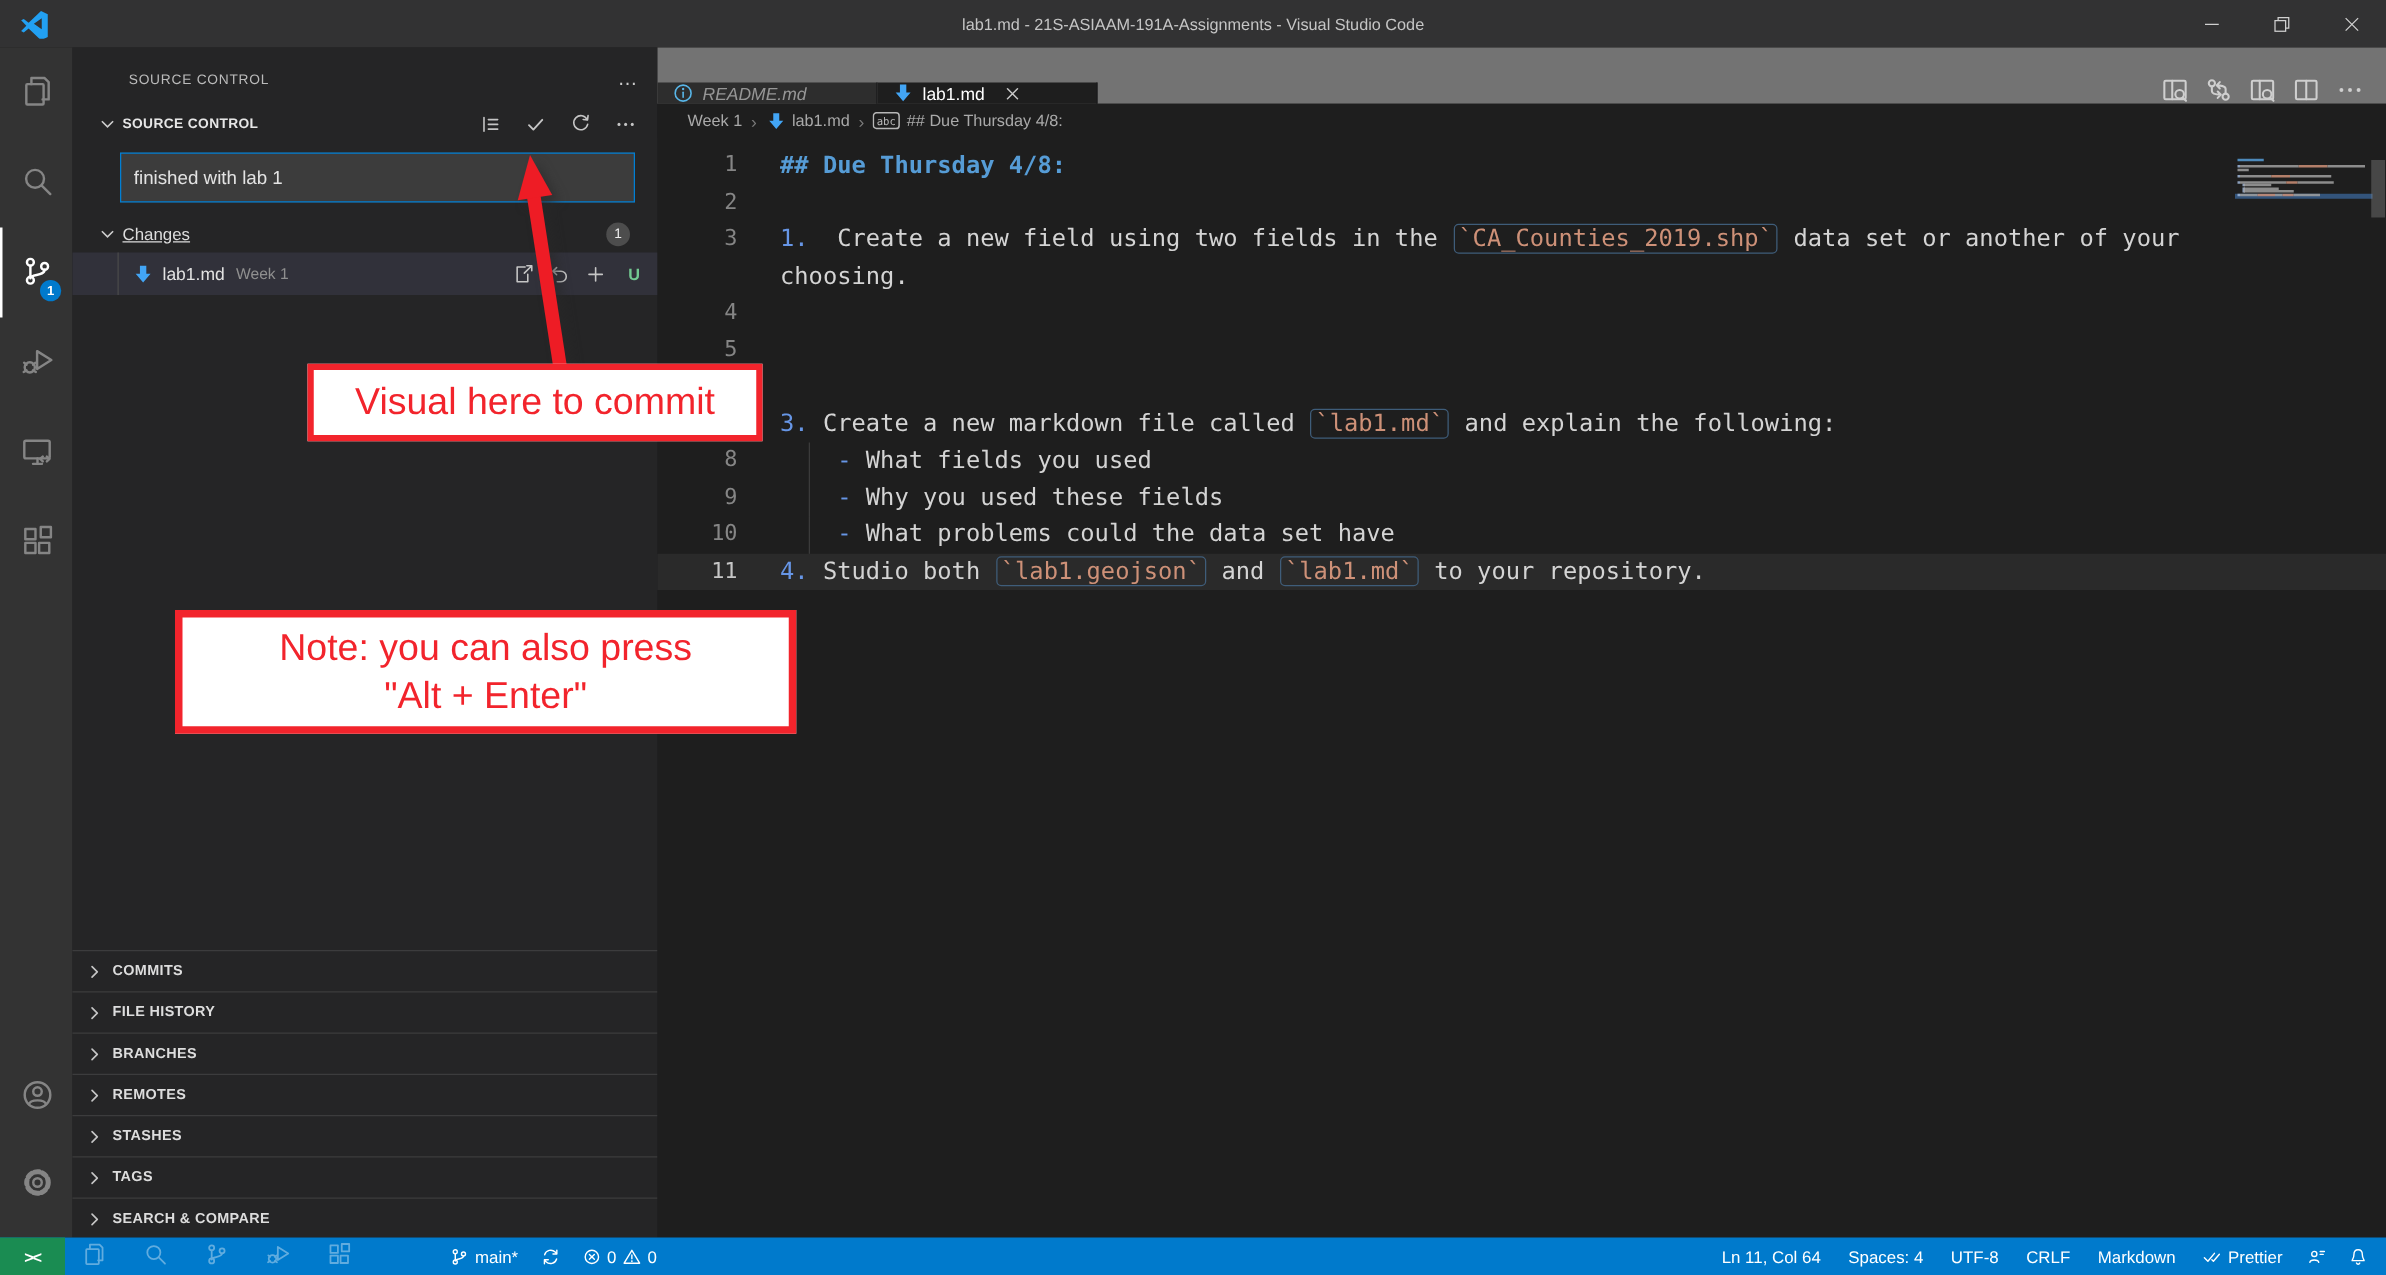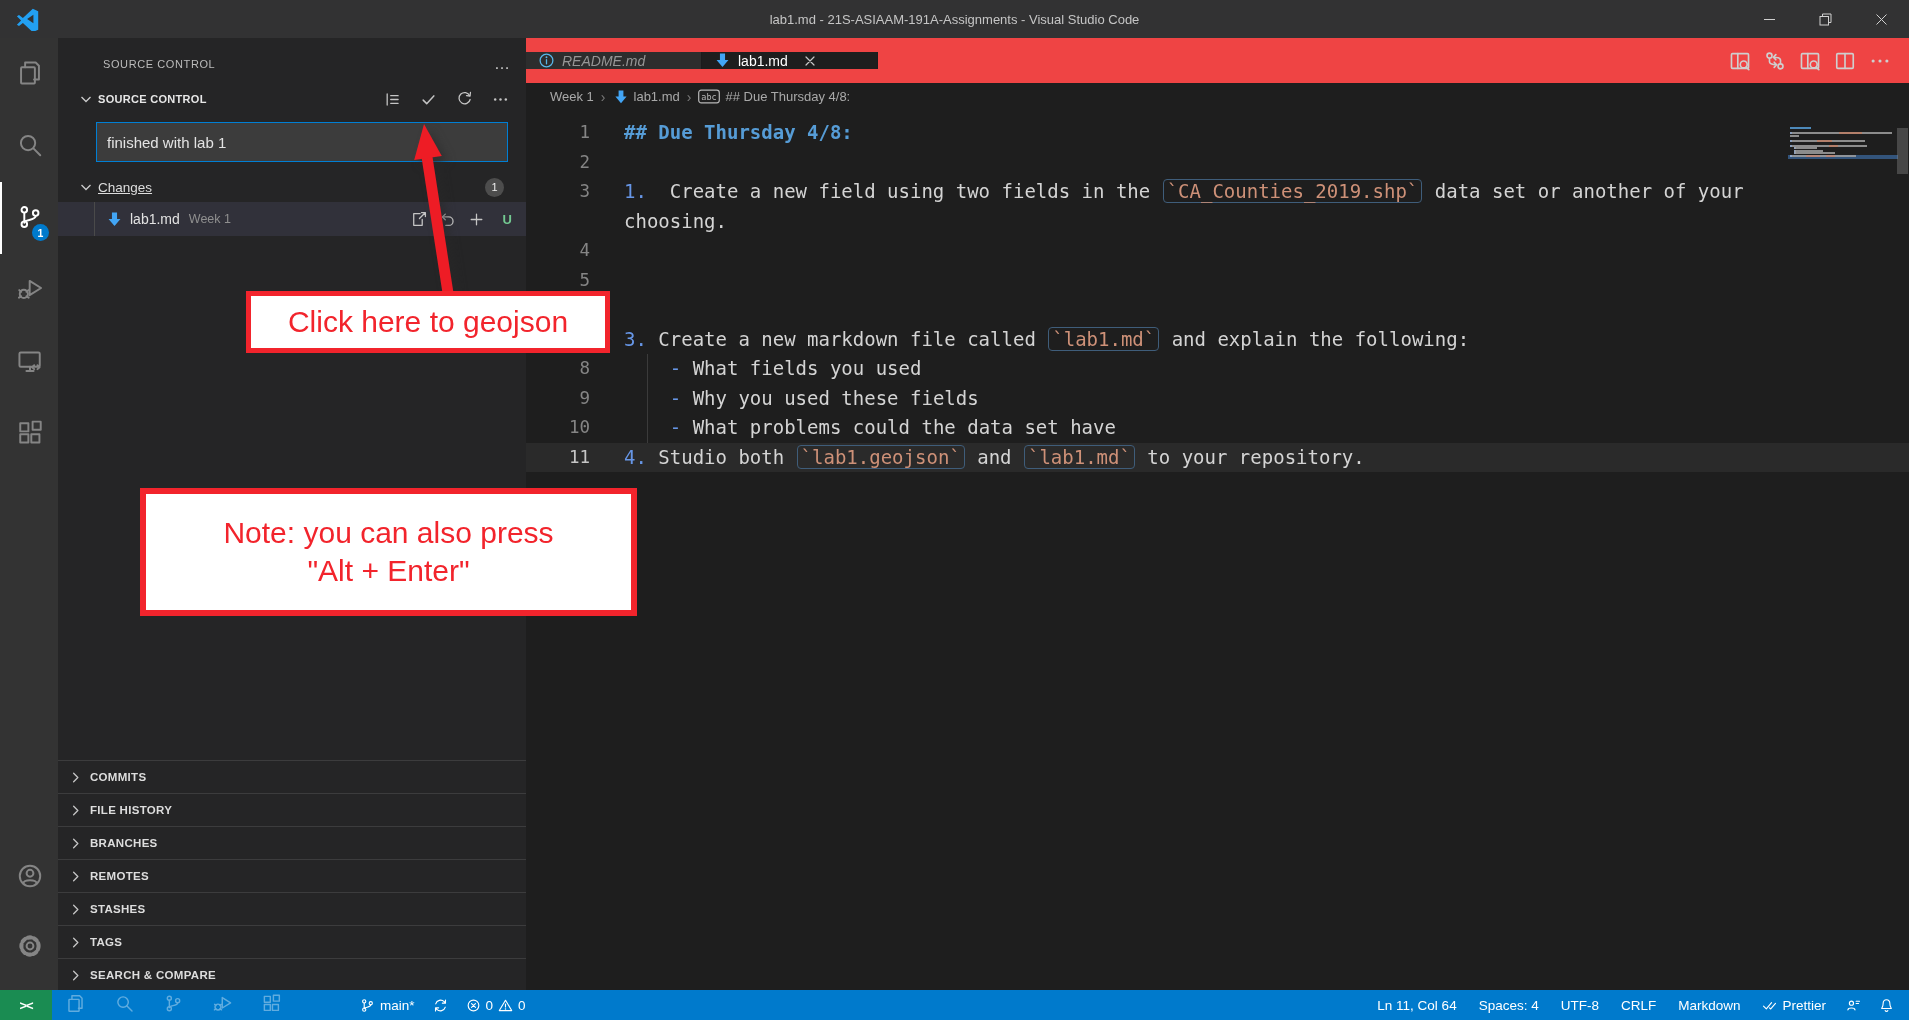--- a/index.html
+++ b/index.html
@@ -59,21 +59,21 @@
   .file-actions{margin-left:auto;display:flex;align-items:center;gap:12px;color:#c5c5c5;}
   .file-actions .fa{width:17px;height:17px;}
   .file-status{color:var(--untracked-green,#73c991);font-size:13px;font-weight:bold;margin-left:6px;}
   #sc-sections{position:absolute;left:0;right:0;top:722px;}
   .sc-section{height:33px;display:flex;align-items:center;border-top:1px solid rgba(204,204,204,0.14);padding-left:10px;}
   .sc-section .chev{width:15px;height:15px;color:#c5c5c5;margin-right:7px;}
   .sc-section-label{font-size:11.5px;font-weight:bold;color:#dddddd;letter-spacing:.3px;}
 
   
   #editor-col{flex:1;display:flex;flex-direction:column;position:relative;background:#1e1e1e;}
-  #tabbar{height:45px;background:#ef4444;display:flex;align-items:center;}
+  #tabbar{height:45px;background:#737373;display:flex;align-items:flex-end;}
   .tab{display:flex;align-items:center;padding:0 12px;min-width:176px;border-right:1px solid #1b1b1c;font-size:14px;}
   .tab .ticon{width:17px;height:17px;margin-right:7px;}
   .tab.preview{background:#2d2d2d;color:#969696;}
   .tab.preview .tab-label{font-style:italic;}
   .tab.active{background:#1e1e1e;color:#ffffff;}
   .tab-close{width:16px;height:16px;margin-left:14px;color:#c6c6c6;}
   #editor-actions{margin-left:auto;display:flex;align-items:center;gap:13px;padding-right:18px;color:#cfcfcf;}
   .ed-act{width:22px;height:22px;}
   #breadcrumbs{height:27px;display:flex;align-items:center;padding-left:24px;font-size:13px;color:#a9a9a9;background:#1e1e1e;}
   .crumb{display:flex;align-items:center;}
@@ -112,21 +112,21 @@
   .sb-item svg{width:15px;height:15px;}
   #sb-branch{margin-left:70px;}
   #sb-right{margin-left:auto;display:flex;align-items:center;padding-right:6px;}
   .sb-right-item{padding:0 11px;}
 
   
   .anno-box{position:absolute;background:#ffffff;border:5px solid var(--anno-red,#f2242c);color:var(--anno-red,#f2242c);
             display:flex;flex-direction:column;align-items:center;justify-content:center;z-index:50;
             font-size:30px;line-height:38px;text-align:center;}
   #anno-commit{left:246px;top:291px;width:364px;height:62px;}
-  #anno-note{left:140px;top:488px;width:497px;height:128px;border-width:6px;}
+  #anno-note{left:140px;top:488px;width:497px;height:99px;border-width:6px;}
   #anno-arrow{position:absolute;left:0;top:0;z-index:49;pointer-events:none;
               filter:drop-shadow(6px 5px 4px rgba(40,40,40,0.55));}
 </style>
 </head>
 <body>
 
 <div id="app">
 
   <div id="titlebar">
     <span class="vslogo">
@@ -622,19 +622,19 @@
           </span>
         </div>
     </div>
   </div>
 
   <svg id="anno-arrow" width="1909" height="1020" viewBox="0 0 1909 1020">
     <polygon points="453.4,292.2 442.6,293.8 421.6,157.8 432.4,156.2" fill="#ee1c25"></polygon>
     <polygon points="424,124 441.8,155.9 414.2,160.1" fill="#ee1c25"></polygon>
   </svg>
   <div class="anno-box" id="anno-commit">
-    <span>Click here to geojson</span>
+    <span>Visual here to commit</span>
   </div>
   <div class="anno-box" id="anno-note">
     <span>Note: you can also press</span>
     <span>"Alt + Enter"</span>
   </div>
 </div>
 
 </body></html>

